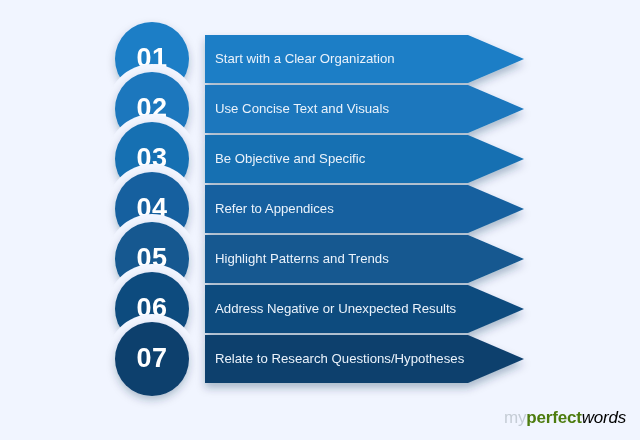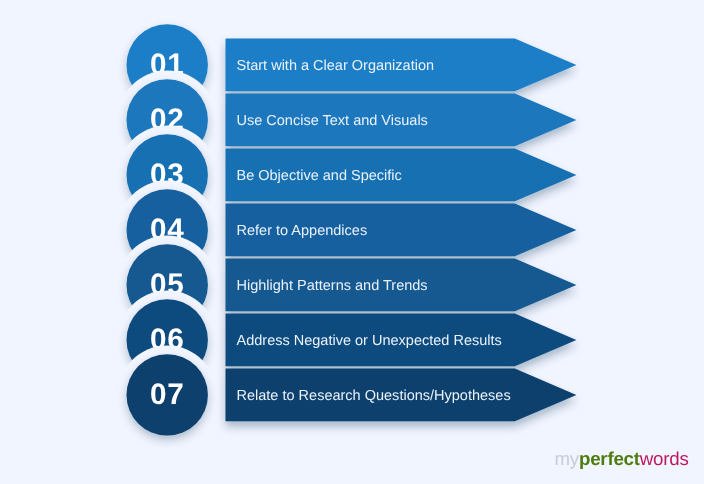--- a/index.html
+++ b/index.html
@@ -35,21 +35,21 @@
     right:14px;
     bottom:12px;
     font-family:"Liberation Sans", sans-serif;
     font-size:17px;
     letter-spacing:-0.2px;
     white-space:nowrap;
     user-select:none;
   }
   #logo .lg-my{color:#c6cdd6;margin-top:30px;}
   #logo .lg-perfect{color:#4d7c0f;font-weight:bold;}
-  #logo .lg-words{color:#be185d;}
+  #logo .lg-words{color:#000000;font-style:italic;}
 </style>
 </head>
 <body>
 
 <svg id="infographic" viewBox="0 0 640 440" xmlns="http://www.w3.org/2000/svg">
   <defs>
     <filter id="barShadow" x="-20%" y="-40%" width="160%" height="200%">
       <feDropShadow dx="0" dy="5" stdDeviation="4" flood-color="#0a2c4d" flood-opacity="0.30"></feDropShadow>
     </filter>
     <filter id="circleShadow" x="-40%" y="-40%" width="200%" height="200%">

